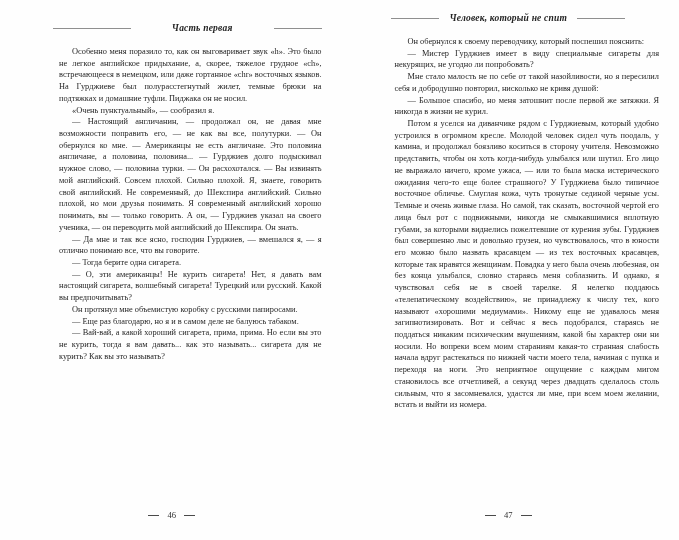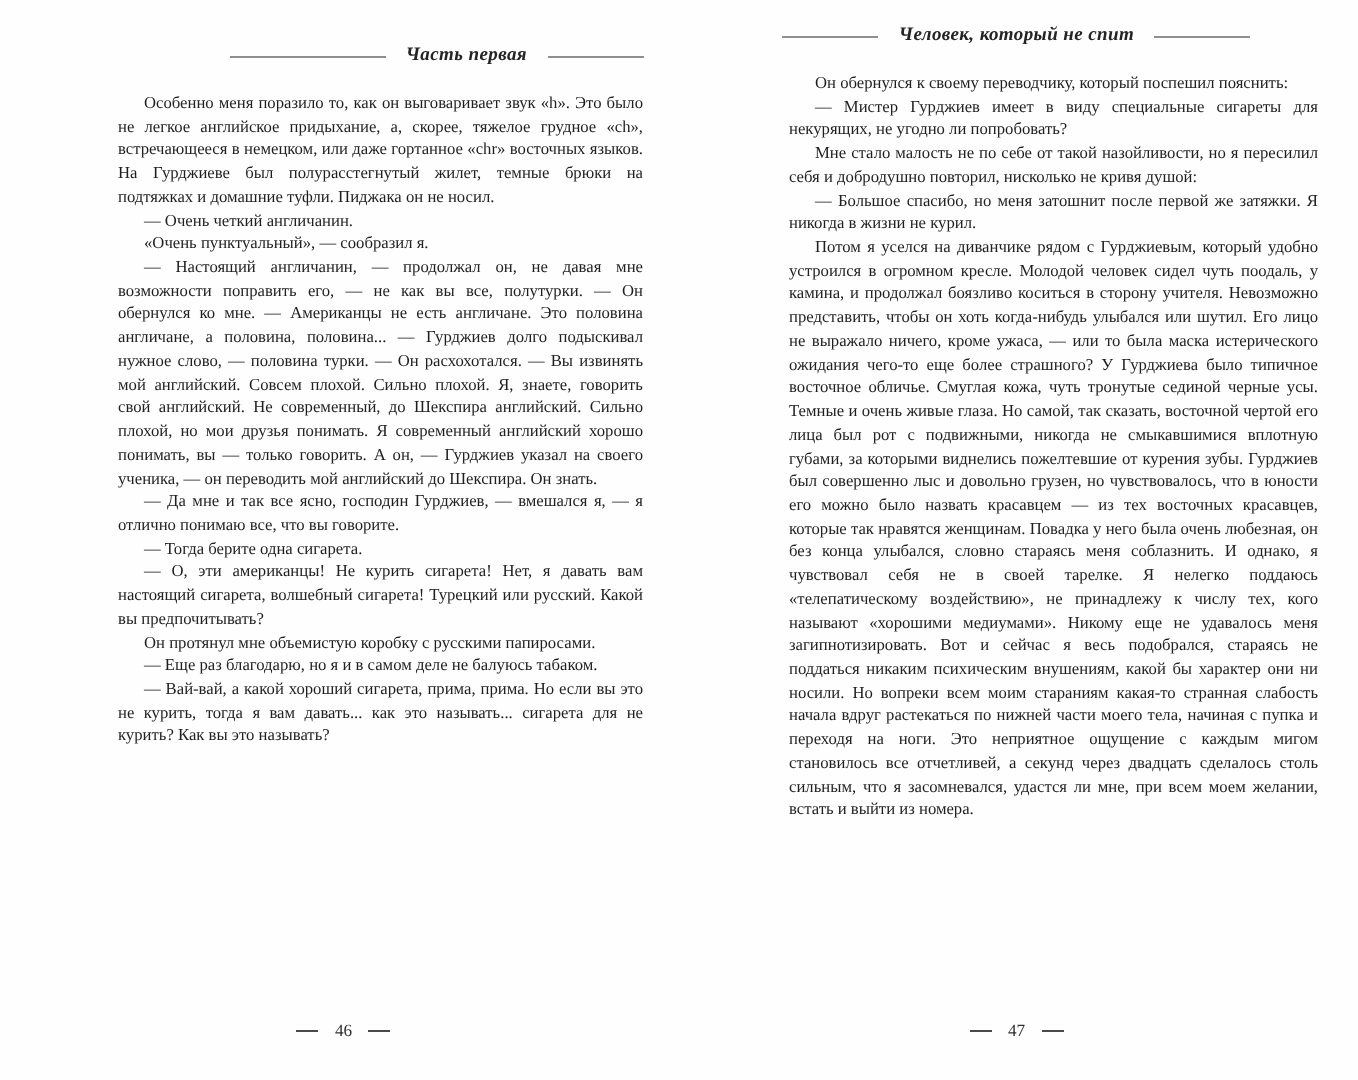--- a/index.html
+++ b/index.html
@@ -64,21 +64,21 @@
 
   .runhead-title {
     font-style: italic;
     font-weight: bold;
     font-size: 9.5px;
     letter-spacing: 0.2px;
     color: #242424;
     white-space: nowrap;
     flex: 0 0 auto;
   }
-  .page-left .runhead { justify-content: flex-end; padding-right: 2px; }
+  .page-left .runhead { justify-content: flex-end; padding-right: 2px; gap: 31px; }
   .page-left .runhead .spacer { flex: 1 1 auto; }
   .page-right .runhead { justify-content: center; }
 
   
   .body {
     flex: 1 1 auto;
     font-size: 8.35px;
     line-height: 11.72px;
     text-align: justify;
     text-justify: inter-word;
@@ -123,21 +123,20 @@
 
     <div class="runhead">
       <span class="spacer"></span>
       <span class="rule rule-before"></span>
       <span class="runhead-title">Часть первая</span>
       <span class="rule rule-after"></span>
     </div>
 
     <div class="body">
       <p>Особенно меня поразило то, как он выговаривает звук «h». Это было не легкое английское придыхание, а, скорее, тяжелое грудное «ch», встречающееся в немецком, или даже гортанное «chr» восточных языков. На Гурджиеве был полурасстегнутый жилет, темные брюки на подтяжках и домашние туфли. Пиджака он не носил.</p>
-      <p>— Очень четкий англичанин.</p>
       <p>«Очень пунктуальный», — сообразил я.</p>
       <p>— Настоящий англичанин, — продолжал он, не давая мне возможности поправить его, — не как вы все, полутурки. — Он обернулся ко мне. — Американцы не есть англичане. Это половина англичане, а половина, половина... — Гурджиев долго подыскивал нужное слово, — половина турки. — Он расхохотался. — Вы извинять мой английский. Совсем плохой. Сильно плохой. Я, знаете, говорить свой английский. Не современный, до Шекспира английский. Сильно плохой, но мои друзья понимать. Я современный английский хорошо понимать, вы — только говорить. А он, — Гурджиев указал на своего ученика, — он переводить мой английский до Шекспира. Он знать.</p>
       <p>— Да мне и так все ясно, господин Гурджиев, — вмешался я, — я отлично понимаю все, что вы говорите.</p>
       <p>— Тогда берите одна сигарета.</p>
       <p>— О, эти американцы! Не курить сигарета! Нет, я давать вам настоящий сигарета, волшебный сигарета! Турецкий или русский. Какой вы предпочитывать?</p>
       <p>Он протянул мне объемистую коробку с русскими папиросами.</p>
       <p>— Еще раз благодарю, но я и в самом деле не балуюсь табаком.</p>
       <p>— Вай-вай, а какой хороший сигарета, прима, прима. Но если вы это не курить, тогда я вам давать... как это называть... сигарета для не курить? Как вы это называть?</p>
     </div>
 

